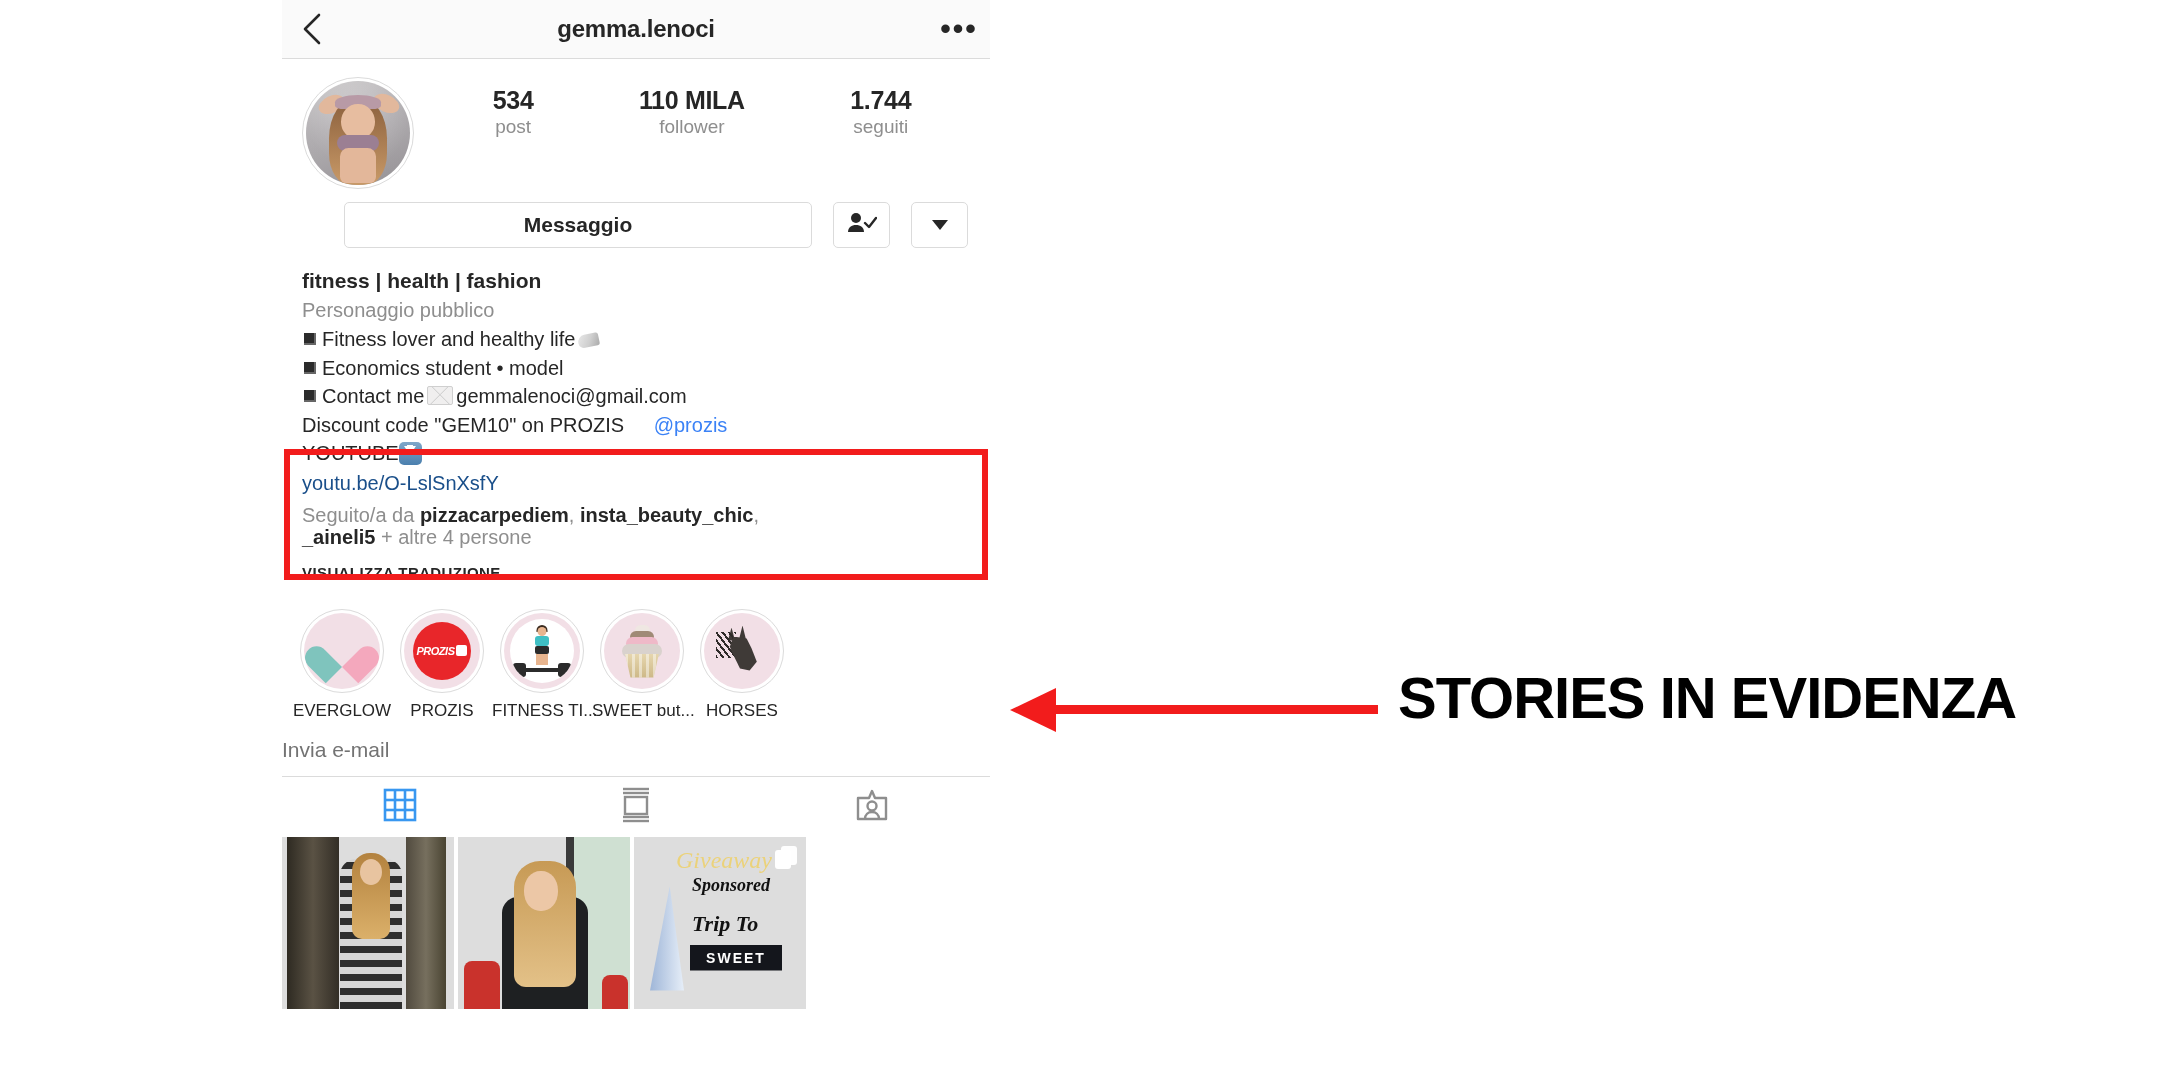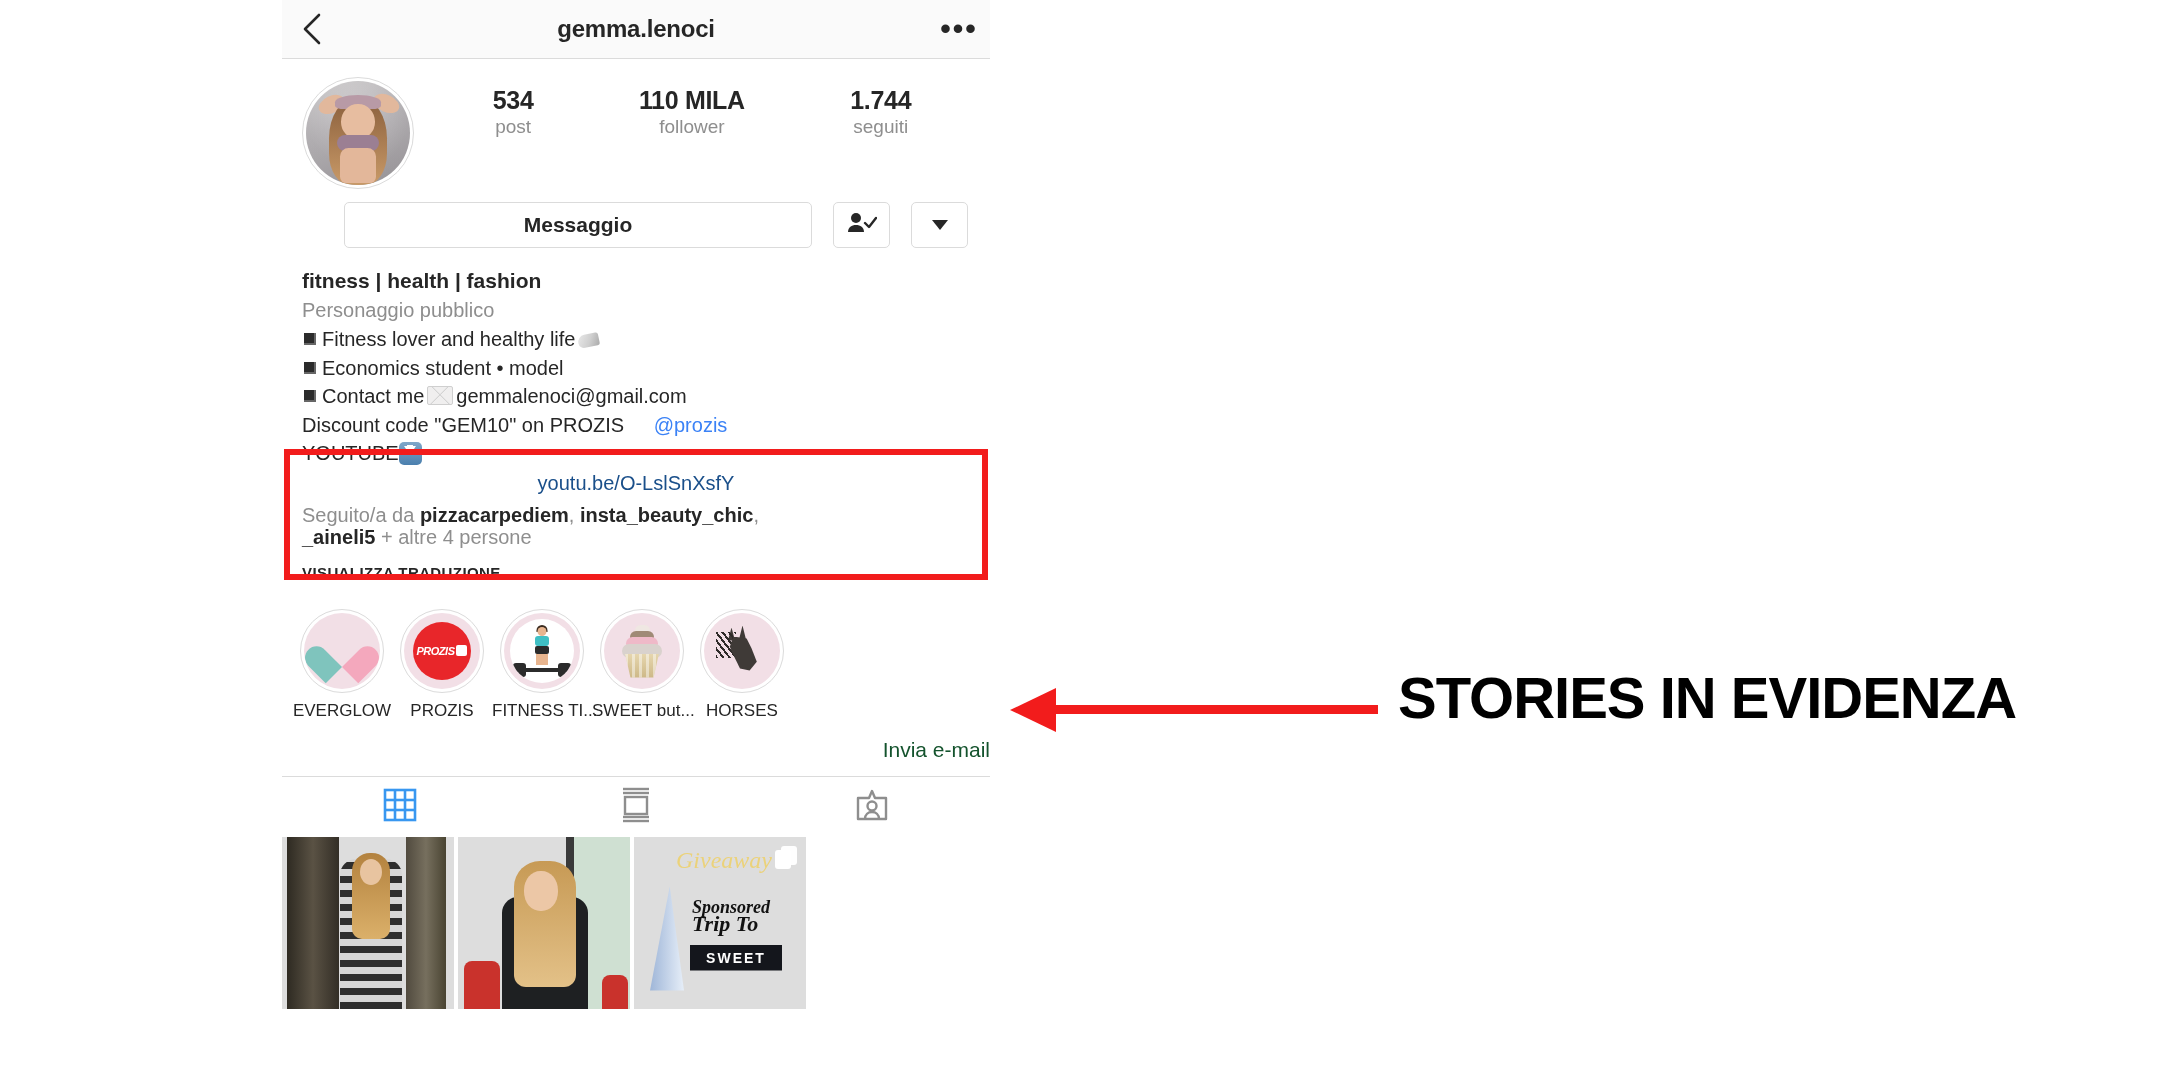--- a/index.html
+++ b/index.html
@@ -119,21 +119,21 @@
     background:linear-gradient(135deg,transparent 46%,#d4d4d4 47%,#d4d4d4 50%,transparent 51%),
                linear-gradient(-135deg,transparent 46%,#d4d4d4 47%,#d4d4d4 50%,transparent 51%);}
   .emoji-down{display:inline-block;width:23px;height:23px;border-radius:5px;
     background:linear-gradient(180deg,#7fa7c9,#4a7fae);position:relative;vertical-align:-5px;}
   .emoji-down:after{content:"";position:absolute;left:50%;top:4px;transform:translateX(-50%);
     width:0;height:0;border-left:6px solid transparent;border-right:6px solid transparent;
     border-top:9px solid #fff;}
   .emoji-down:before{content:"";position:absolute;left:50%;top:3px;transform:translateX(-50%);
     width:6px;height:9px;background:#fff;}
   .mention{color:#3b82f6;margin-left:24px;}
-  .bio-link{color:#1a4f8a;font-size:20px;line-height:30px;display:block;cursor:pointer;text-align:center;}
+  .bio-link{color:#1a4f8a;font-size:20px;line-height:30px;display:block;cursor:pointer;}
 
   .followed-by{
     padding:6px 20px 0 20px;font-size:20px;color:#8e8e8e;line-height:22px;
     max-width:500px;
   }
   .followed-by b{color:#262626;font-weight:bold;}
   .translate{
     padding:16px 20px 0 20px;font-size:15px;font-weight:bold;color:#262626;
     letter-spacing:.4px;cursor:pointer;
   }
@@ -205,21 +205,21 @@
     background:#3f3a37;
     clip-path:polygon(18% 0,62% 6%,78% 34%,96% 74%,72% 100%,40% 94%,22% 62%,6% 30%);}
   .h-ear1{position:absolute;left:14px;top:5px;width:7px;height:13px;background:#3f3a37;
     clip-path:polygon(50% 0,100% 100%,0 100%);}
   .h-ear2{position:absolute;left:25px;top:3px;width:7px;height:14px;background:#3f3a37;
     clip-path:polygon(50% 0,100% 100%,0 100%);}
   .h-mane{position:absolute;left:2px;top:9px;width:20px;height:26px;
     background:repeating-linear-gradient(52deg,#2f2b29 0 2px,transparent 2px 5px);}
 
   .email-link{
-    text-align:right;font-size:21px;color:#14532d;padding:16px 0 14px 0;cursor:pointer;
+    text-align:left;font-size:21px;color:#737373;padding:16px 0 14px 0;cursor:pointer;
   }
   .tabs{
     display:flex;border-top:1px solid #dbdbdb;height:60px;align-items:center;
   }
   .tab{flex:1;display:flex;align-items:center;justify-content:center;cursor:pointer;}
 
   .grid{display:flex;gap:4px;}
   .grid .cell{width:172px;height:172px;overflow:hidden;position:relative;background:#ddd;}
   .cell1{background:linear-gradient(160deg,#4a5c3a 0%,#6d7c4c 30%,#394a2b 75%);}
   .c1-tree{position:absolute;left:5px;top:0;width:52px;height:100%;
@@ -243,21 +243,21 @@
   .c2-face{position:absolute;left:66px;top:34px;width:34px;height:40px;background:#ecc7a6;border-radius:48%;}
   .c2-red{position:absolute;left:6px;bottom:0;width:36px;height:48px;background:#c9322c;border-radius:8px 8px 0 0;}
   .c2-red2{position:absolute;right:2px;bottom:0;width:26px;height:34px;background:#c9322c;border-radius:8px 8px 0 0;}
 
   .cell3{background:linear-gradient(180deg,#1b2a6b 0%,#2a4490 45%,#6e4a7e 80%,#c06a6a 100%);}
   .c3-burj{position:absolute;left:16px;bottom:18px;width:34px;height:104px;
     background:linear-gradient(90deg,#9fb6d8,#e6eef8);
     clip-path:polygon(58% 0,100% 100%,0 100%);}
   .c3-give{position:absolute;left:42px;top:10px;color:#ebd27a;font-size:24px;
     font-family:"Liberation Serif", serif;font-style:italic;}
-  .c3-spon{position:absolute;left:58px;top:60px;color:#111;font-size:18px;font-weight:bold;
+  .c3-spon{position:absolute;left:58px;top:38px;color:#111;font-size:18px;font-weight:bold;
     font-family:"Liberation Serif", serif;font-style:italic;}
   .c3-trip{position:absolute;left:58px;top:74px;color:#111;font-size:22px;font-weight:bold;
     font-family:"Liberation Serif", serif;font-style:italic;}
   .c3-ban{position:absolute;left:56px;top:108px;width:92px;height:26px;background:#14161c;
     display:flex;align-items:center;justify-content:center;color:#fff;font-size:14px;
     letter-spacing:2px;font-weight:bold;
     clip-path:polygon(0 0,100% 0,100% 100%,0 100%);}
   .c3-multi{position:absolute;right:9px;top:9px;width:22px;height:24px;}
   .c3-multi i{position:absolute;display:block;width:16px;height:19px;background:#fff;border-radius:3px;}
   .c3-multi i:first-child{right:0;top:0;opacity:.95;}

